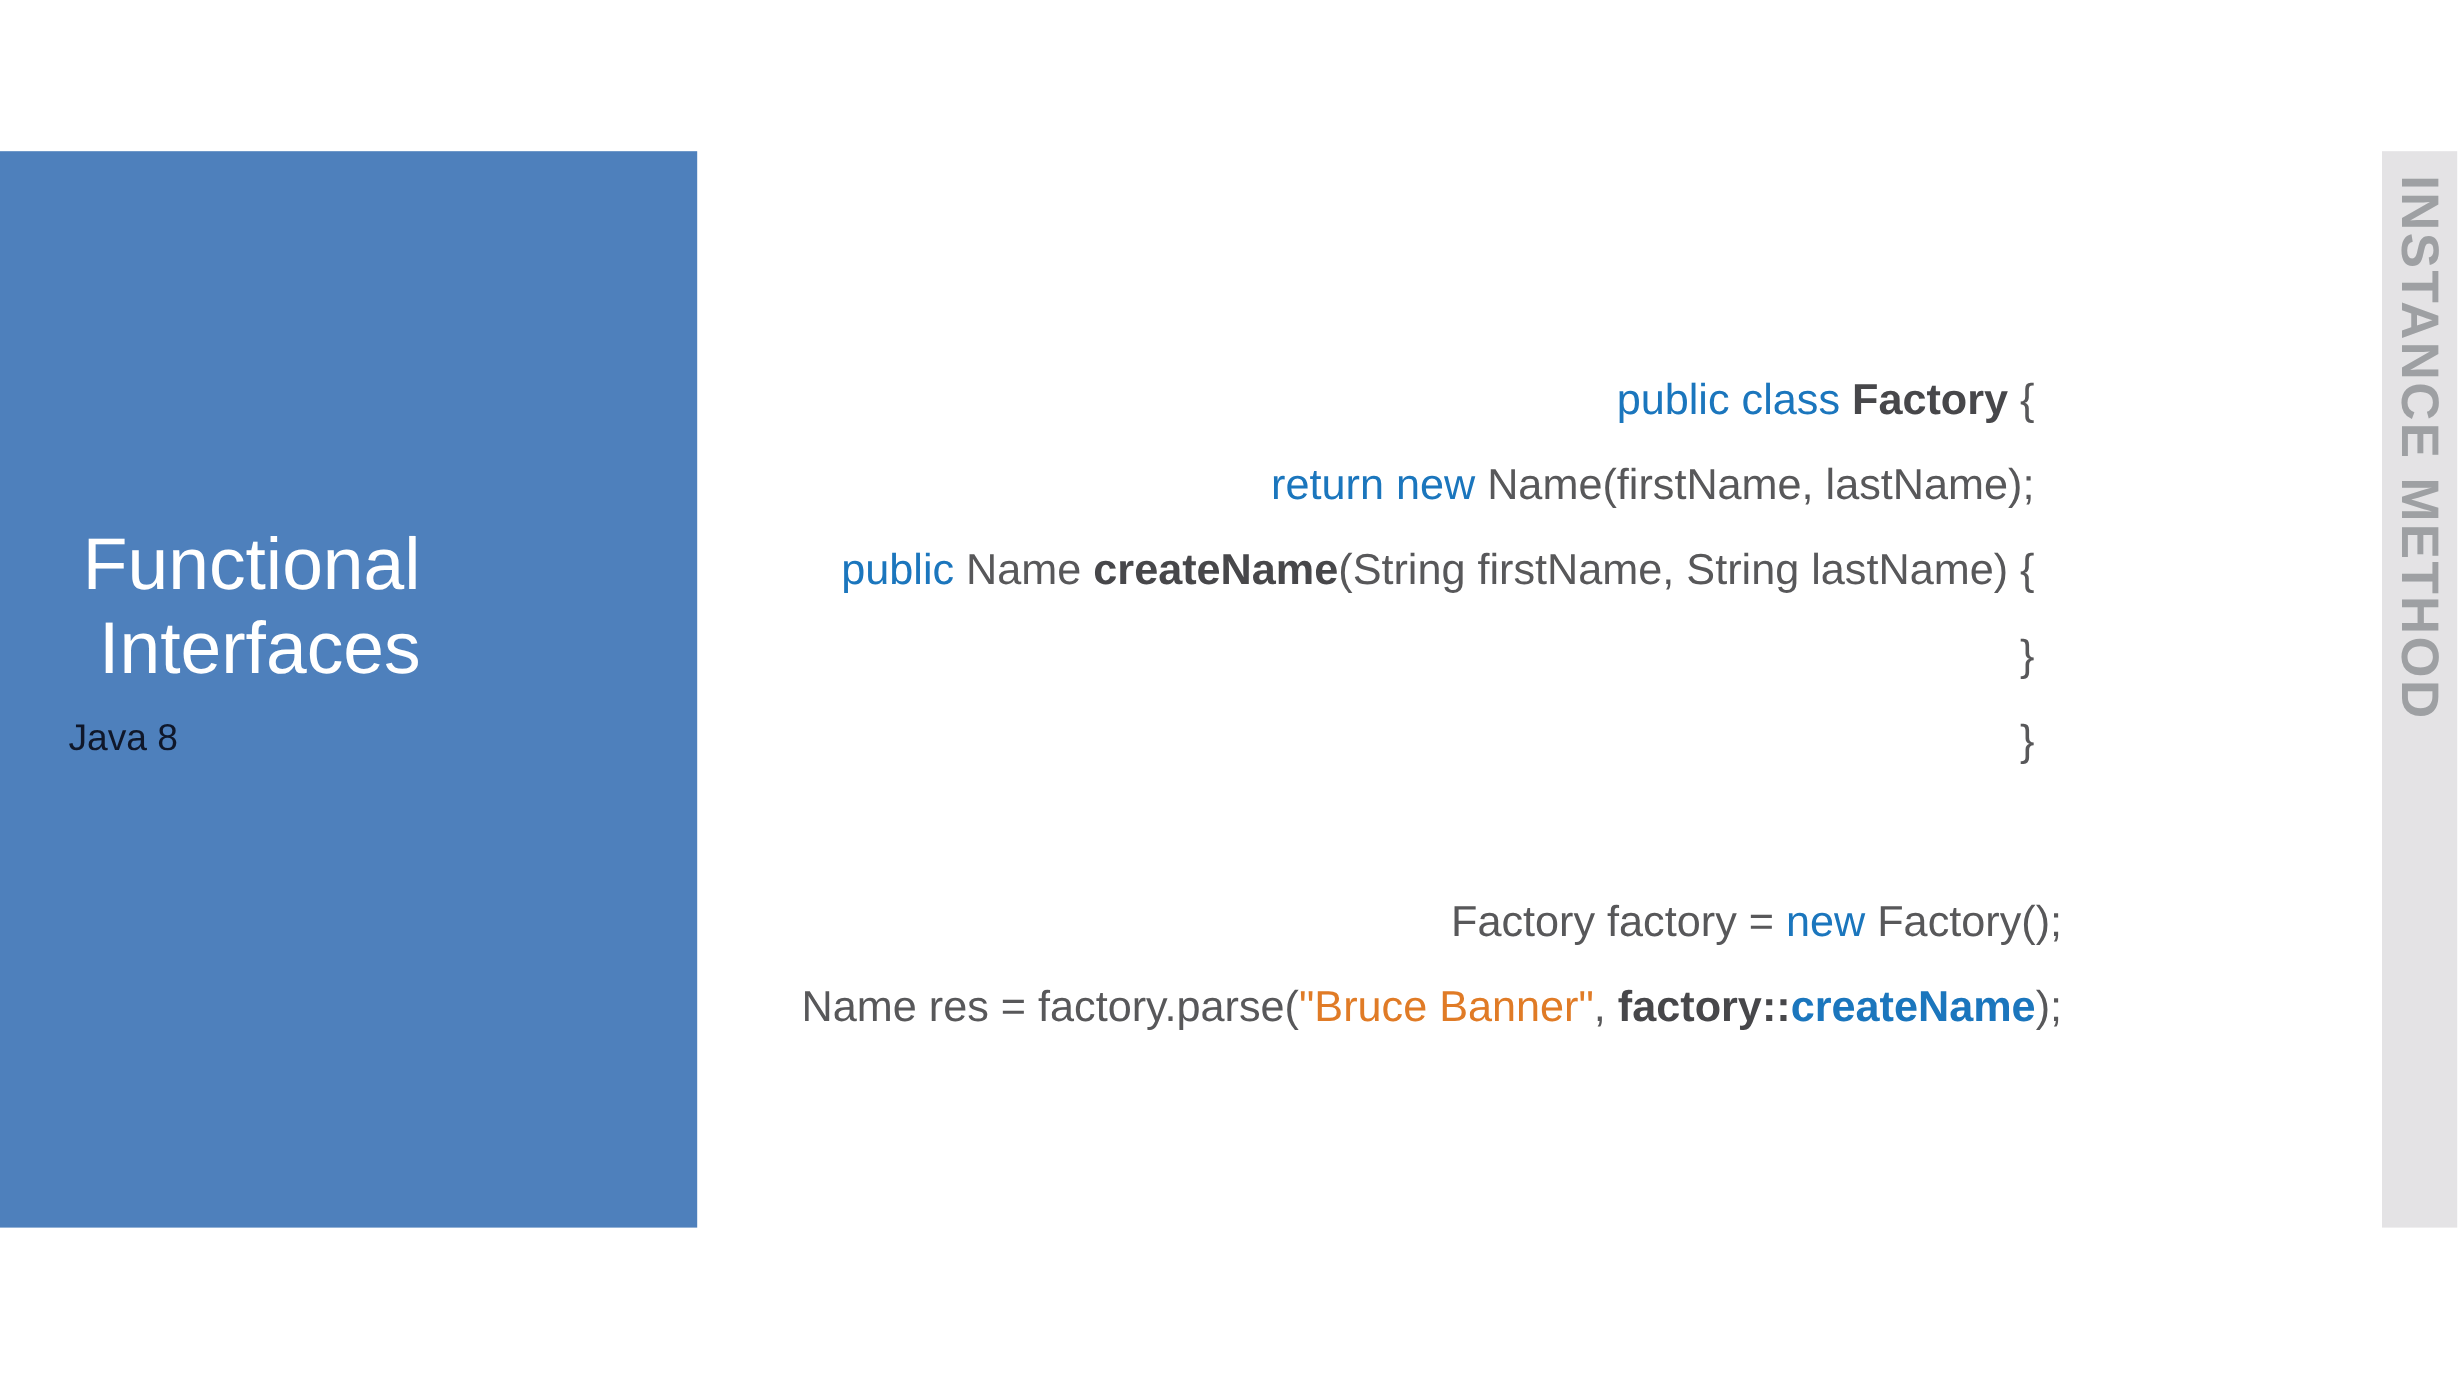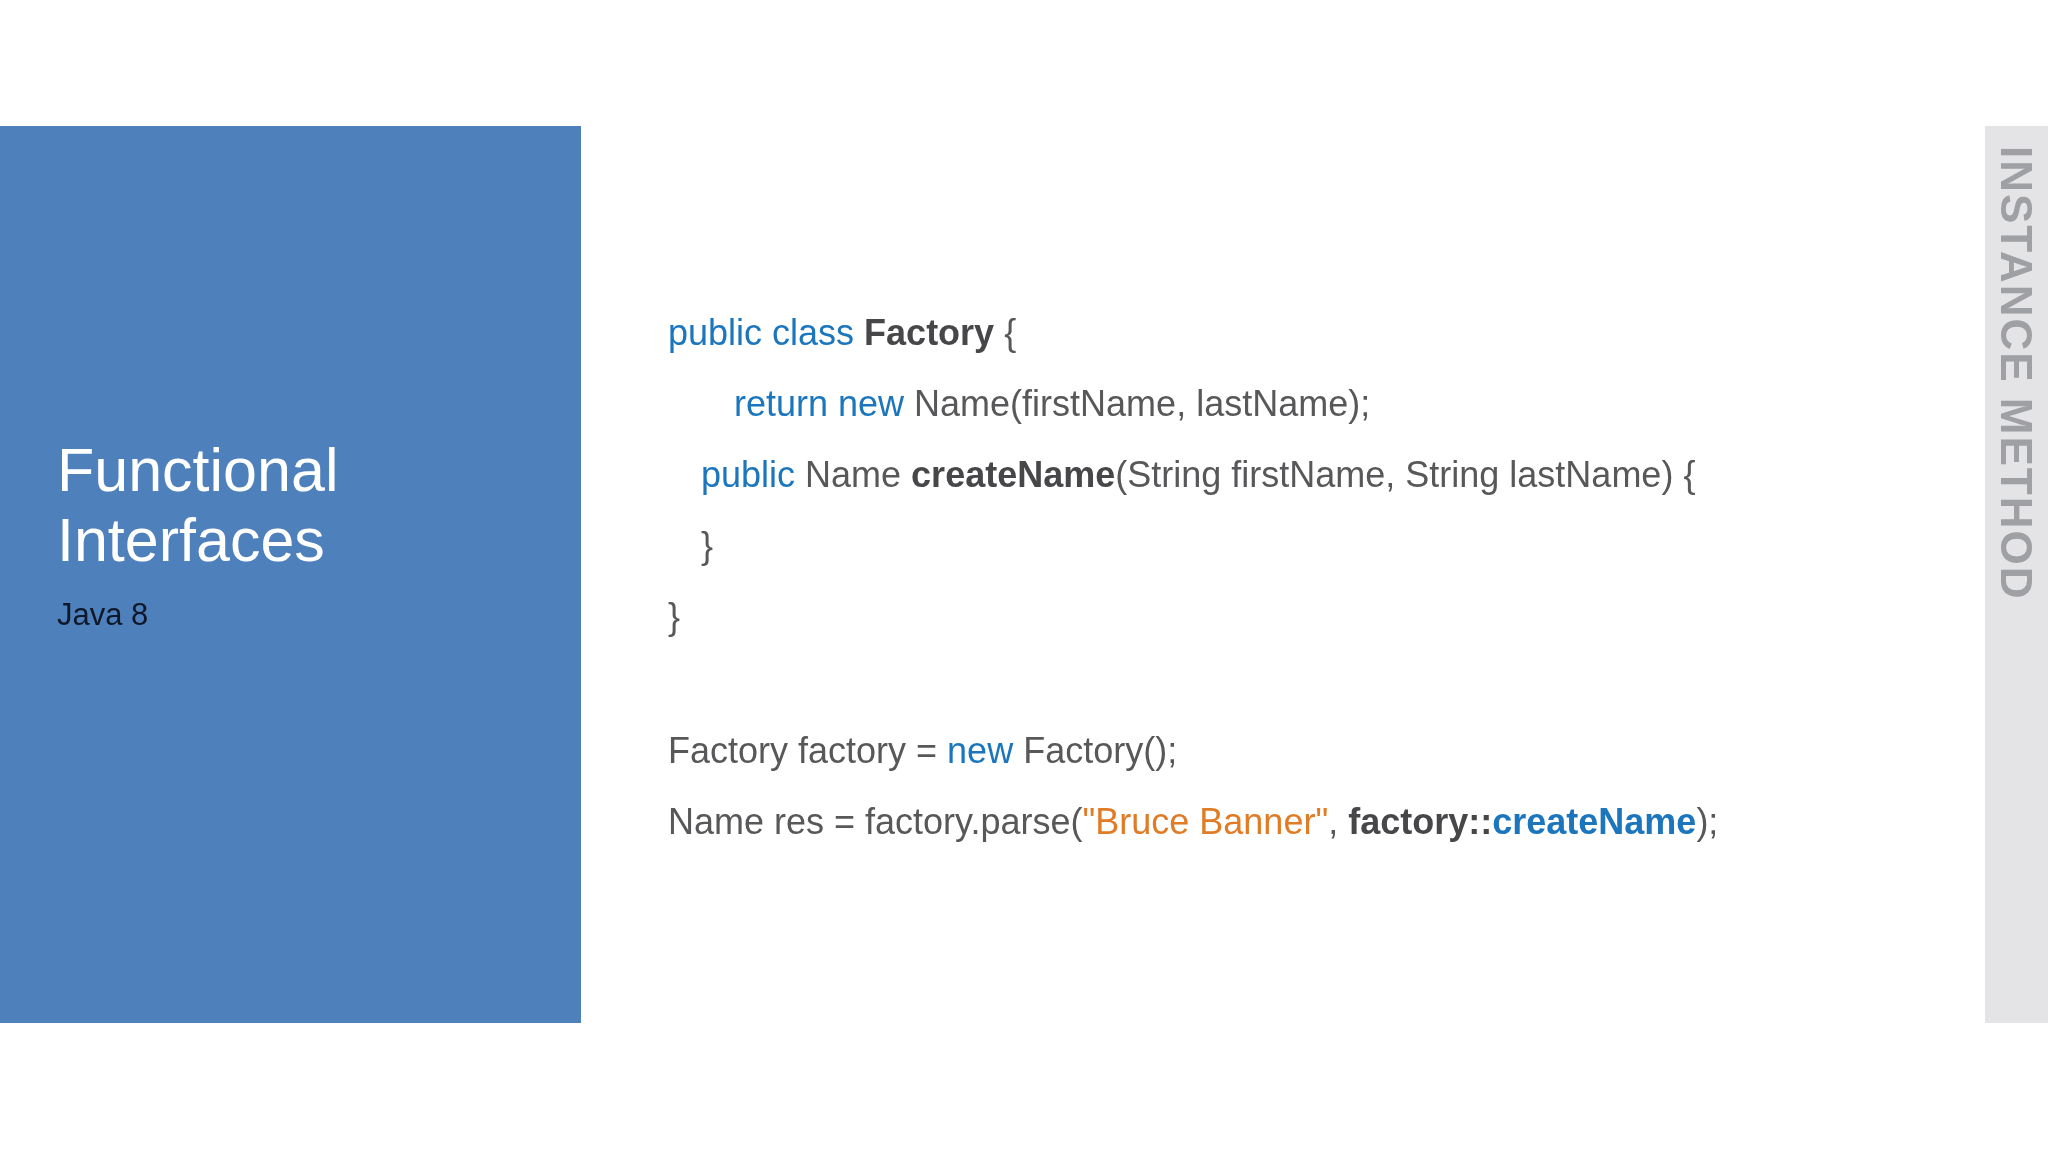--- a/index.html
+++ b/index.html
@@ -7,36 +7,38 @@
     position:relative;width:2048px;height:1152px;overflow:hidden;
     background:var(--page-bg,#ffffff);
     font-family:"Liberation Sans",sans-serif;
   }
   
   .title-panel{
     position:absolute;left:0;top:126px;width:581px;height:897px;
     background:var(--panel-bg,#4e80bc);
   }
   .title-block{
-    position:absolute;left:57px;top:309px;
+    position:absolute;left:69px;top:309px;
     color:#ffffff;font-size:61px;line-height:70px;font-weight:400;
     letter-spacing:0px;
+    text-align:right;
   }
   .subtitle{
     position:absolute;left:57px;top:469px;
     color:#0f172a;font-size:31px;line-height:40px;font-weight:400;
   }
   
   .code-block{
     position:absolute;left:668px;
     font-size:36px;line-height:71px;
     color:var(--plain,#58585a);
+    text-align:right;
   }
   .code-block-1{top:297px;}
-  .code-block-2{top:715px;}
+  .code-block-2{top:732px;}
   .code-line{white-space:pre;}
   .tok-keyword{color:var(--kw,#1b76bd);}
   .tok-plain{color:var(--plain,#58585a);}
   .tok-member{color:var(--member,#47474a);font-weight:700;}
   .tok-keyword-bold{color:var(--kw,#1b76bd);font-weight:700;}
   .tok-string{color:var(--string,#e07b26);}
   
   .side-tab{
     position:absolute;left:1985px;top:126px;width:63px;height:897px;
     background:var(--tab-bg,#e4e3e5);

